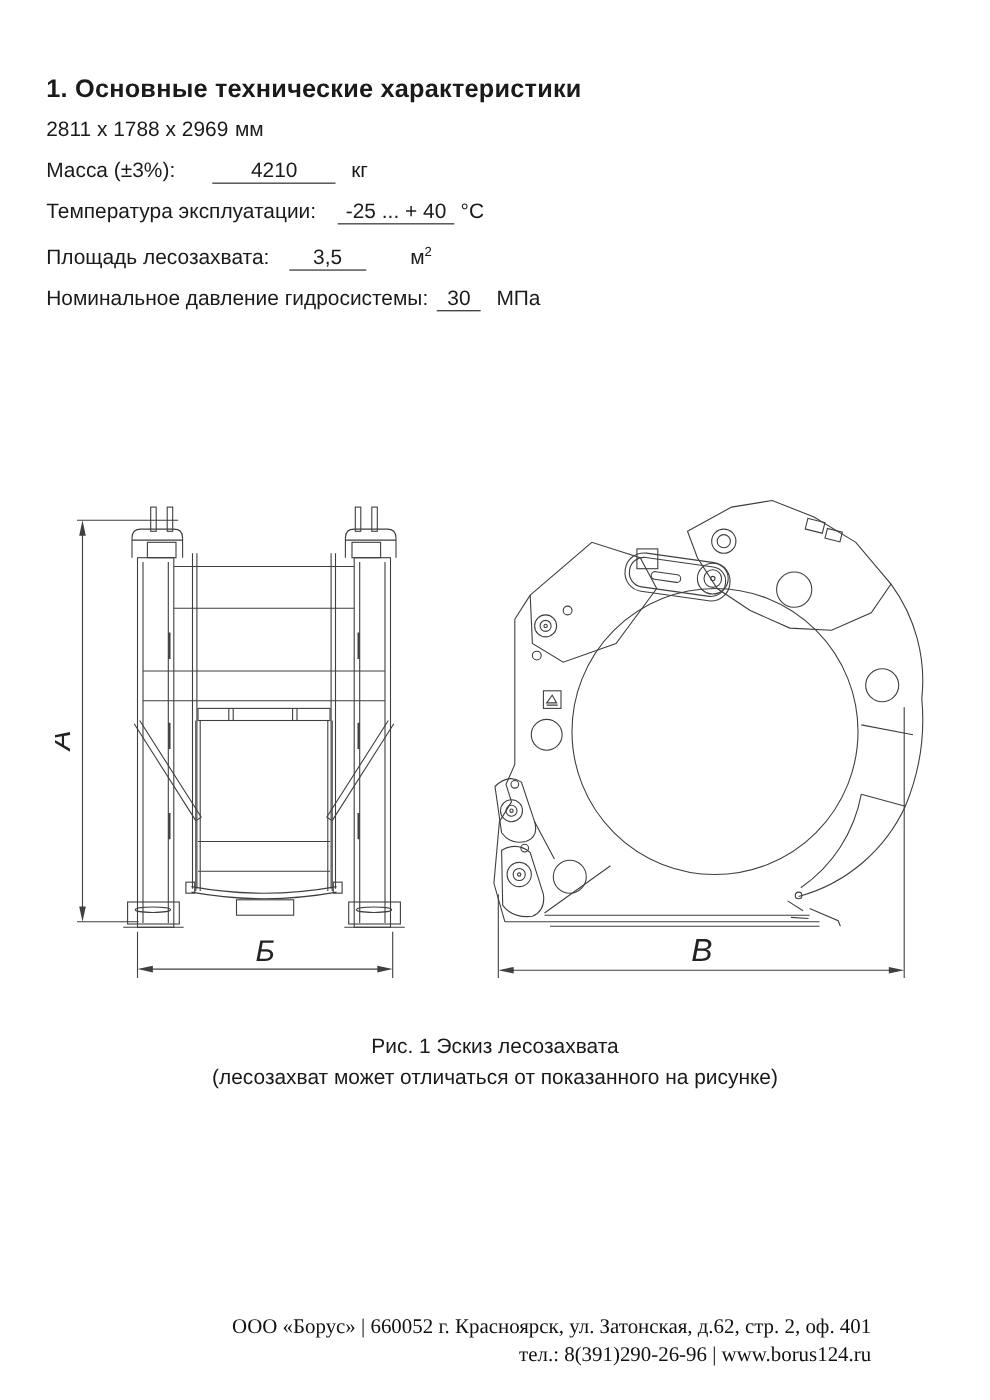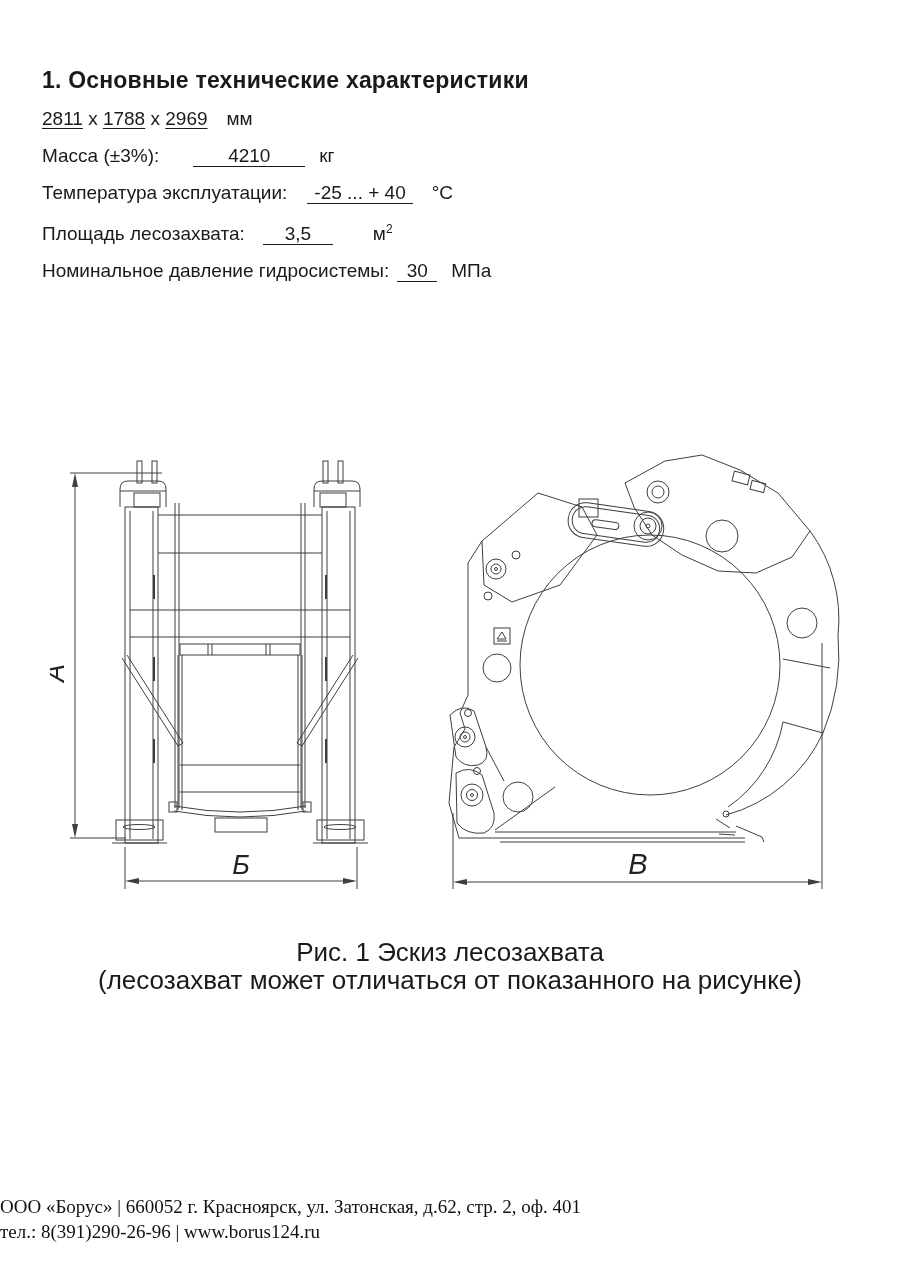--- a/index.html
+++ b/index.html
@@ -6,42 +6,42 @@
   .page{
     position:relative;width:900px;height:1273px;background:#ffffff;
     font-family:"Liberation Sans",sans-serif;color:#1a1a1a;overflow:hidden;
   }
   .title{
     position:absolute;left:42px;top:52px;font-size:23px;font-weight:bold;
     letter-spacing:0.2px;white-space:nowrap;
   }
   .specs{position:absolute;left:42px;top:100px;font-size:19px;line-height:37px;white-space:nowrap;}
   .specs p{margin:0;}
-  .u{text-decoration:underline;text-underline-offset:3px;}
+  .u{text-underline-offset:3px;}
   .blank{
     display:inline-block;border-bottom:1.8px solid #1a1a1a;text-align:center;
     line-height:21px;vertical-align:baseline;
   }
   .b-mass{min-width:112px;margin-left:34px;}
   .b-temp{padding:0 7px;margin-left:20px;}
   .b-area{min-width:70px;margin-left:18px;}
   .b-press{min-width:40px;margin-left:8px;}
   .unit{margin-left:14px;}
-  .unit-tight{margin-left:19px;}
+  .unit-tight{margin-left:6px;}
   .unit-wide{margin-left:40px;}
   sup{font-size:12px;}
   .figure-area{position:absolute;left:0;top:440px;width:900px;height:470px;}
   .fig{position:absolute;}
   .dim-letter{font-style:italic;font-size:27px;fill:#232323;font-family:"Liberation Sans",sans-serif;}
   .caption{
     position:absolute;top:938px;left:0;width:900px;text-align:center;
-    font-size:26px;line-height:28px;
+    font-size:19px;line-height:28px;
   }
   .footer{
-    position:absolute;top:1194px;left:0;width:792px;text-align:left;
+    position:absolute;top:1194px;left:0;width:792px;text-align:right;
     font-family:"Liberation Serif",serif;font-size:19px;line-height:25px;color:#111;
   }
   svg .ln{stroke:#3f3f3f;stroke-width:1;fill:none;}
   svg .ar{fill:#3f3f3f;stroke:none;}
 </style>
 </head>
 <body>
 
 <div class="page">
 

